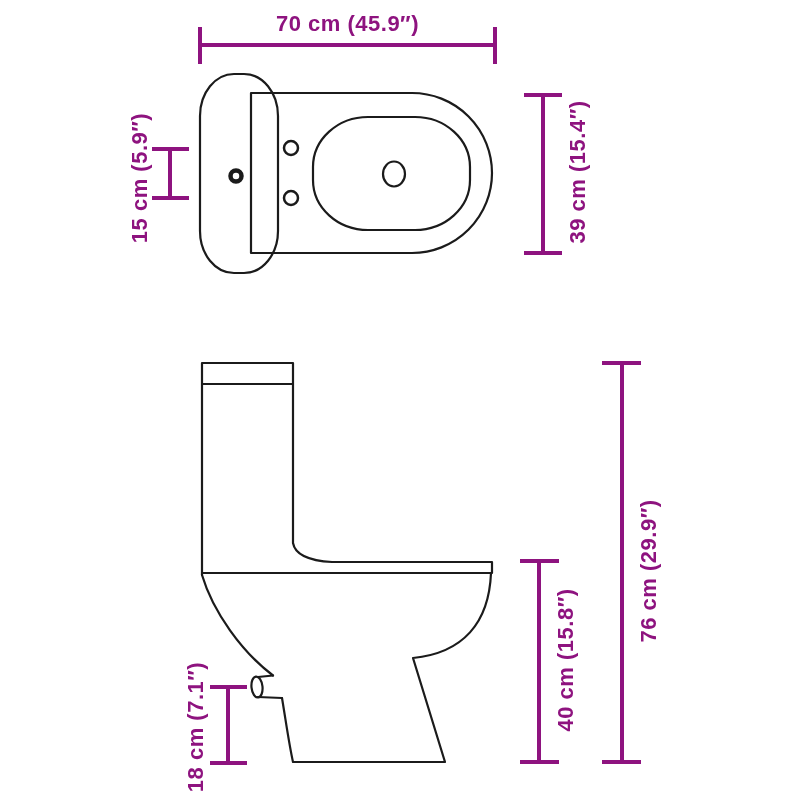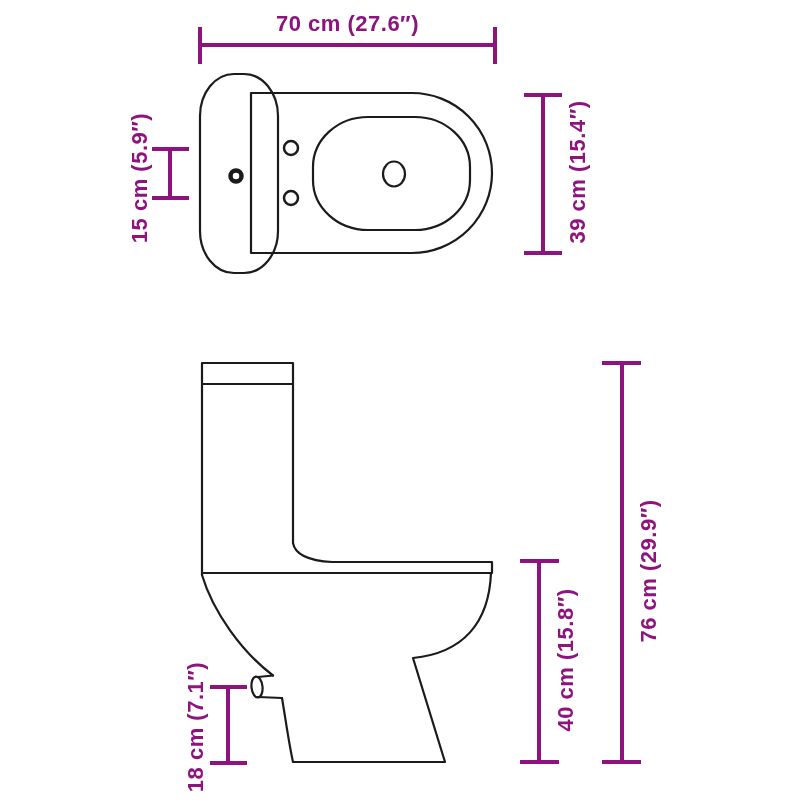--- a/index.html
+++ b/index.html
@@ -105,21 +105,21 @@
       <path class="dim-line" d="M543 95 V253 M524 95 H562 M524 253 H562"></path>
 
       <path class="dim-line" d="M228 687 V763 M210 687 H247 M210 763 H247"></path>
 
       <path class="dim-line" d="M539 561 V762 M520 561 H559 M520 762 H559"></path>
 
       <path class="dim-line" d="M622 363 V762 M602 363 H641 M602 762 H641"></path>
     </g>
   </svg>
 
-  <div class="dim-label horizontal" id="label-width">70 cm (27.6″)</div>
+  <div class="dim-label horizontal" id="label-width">70 cm (45.9″)</div>
 
   <div class="dim-label vertical" id="label-hinge-spacing">15 cm (5.9″)</div>
 
   <div class="dim-label vertical" id="label-depth">39 cm (15.4″)</div>
 
   <div class="dim-label vertical" id="label-outlet">18 cm (7.1″)</div>
 
   <div class="dim-label vertical" id="label-seat-height">40 cm (15.8″)</div>
 
   <div class="dim-label vertical" id="label-total-height">76 cm (29.9″)</div>

